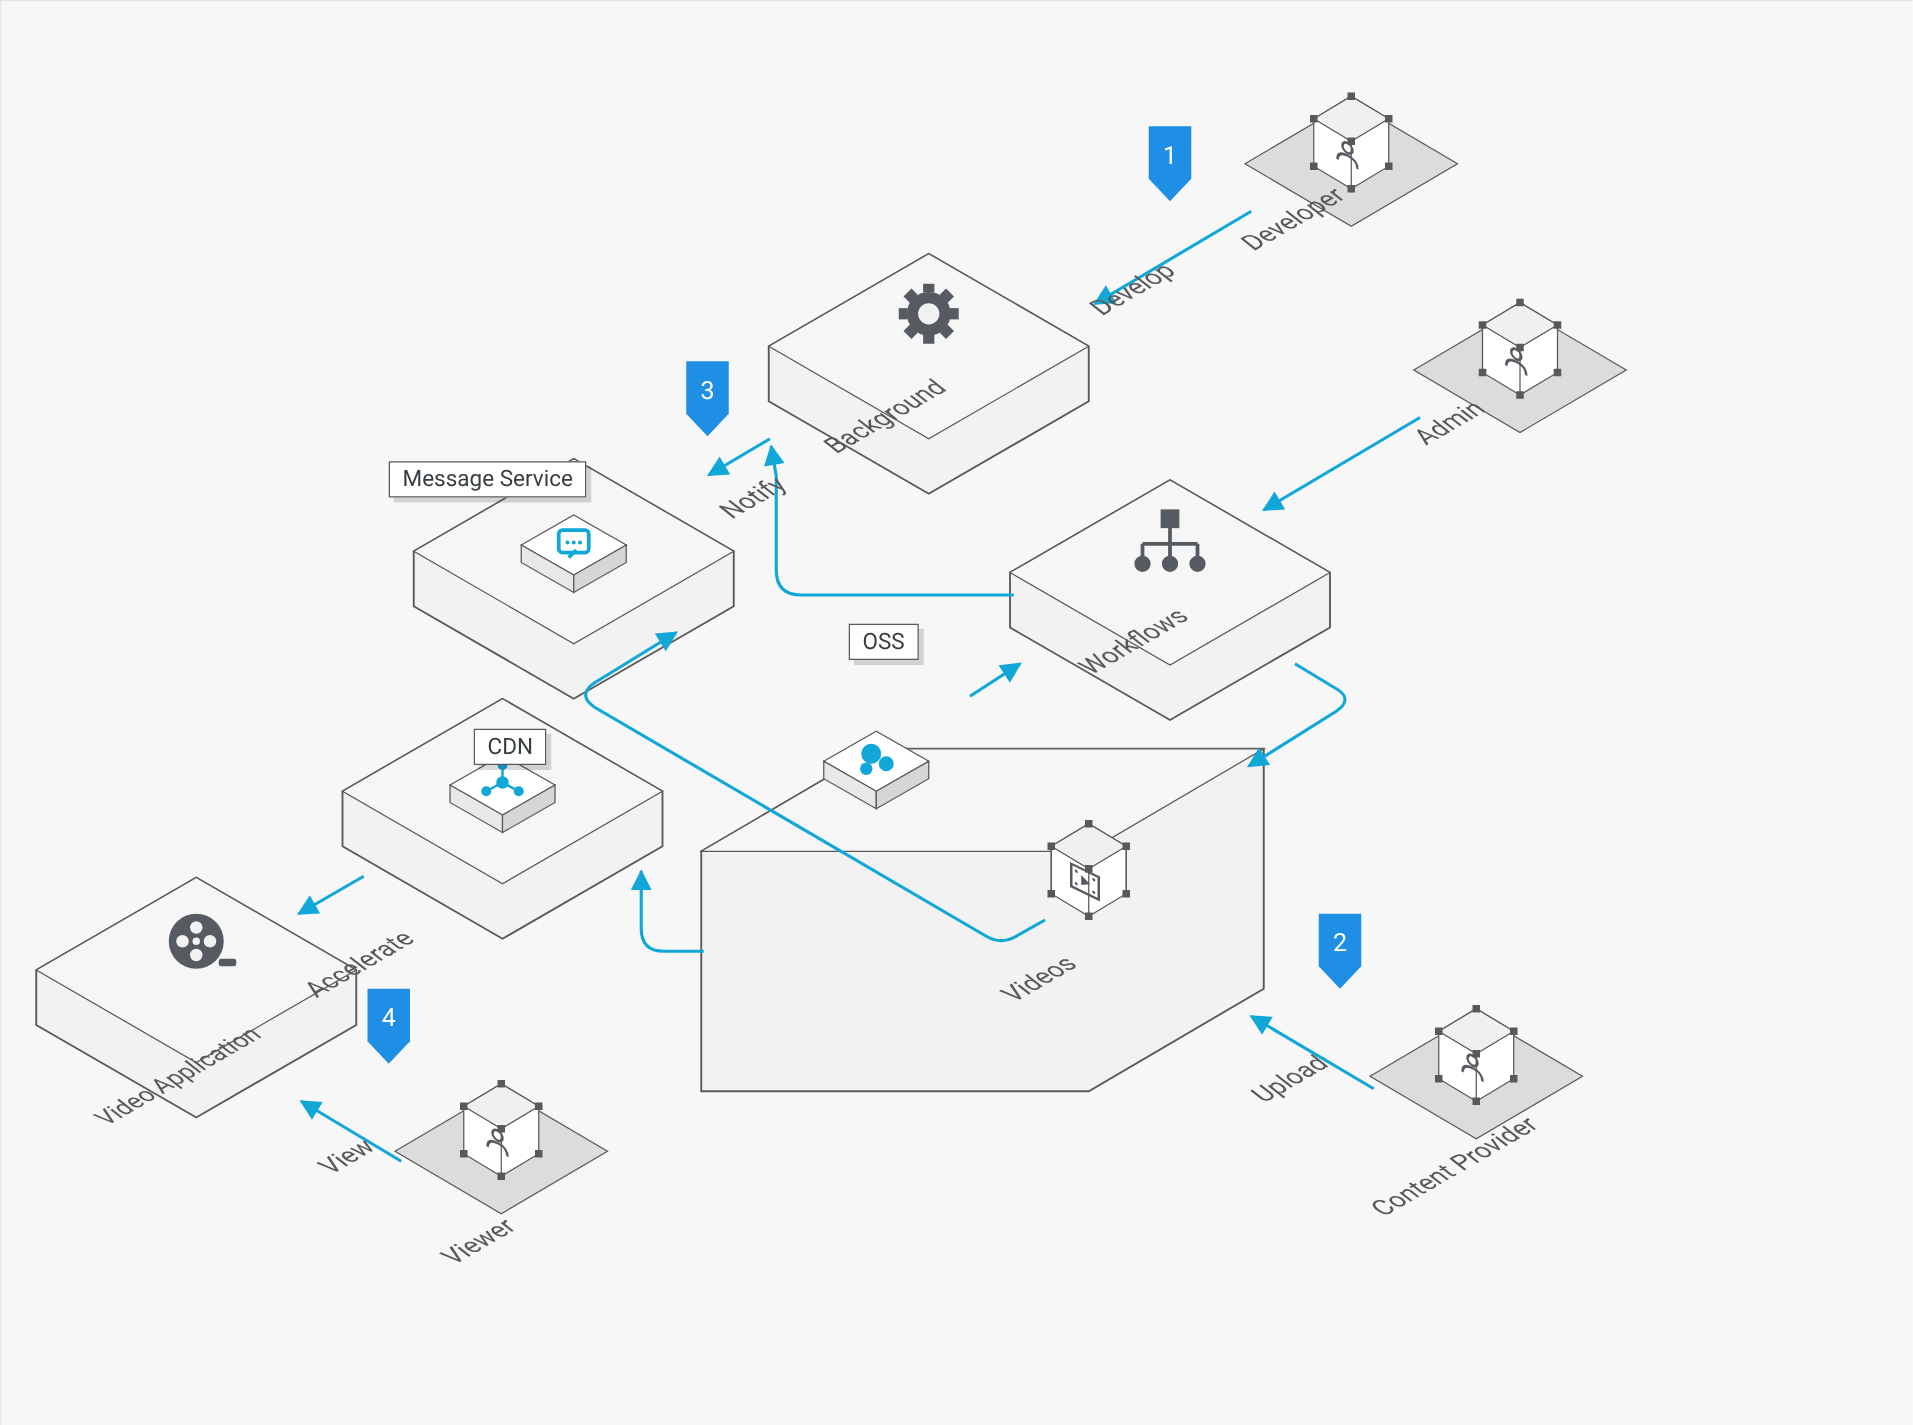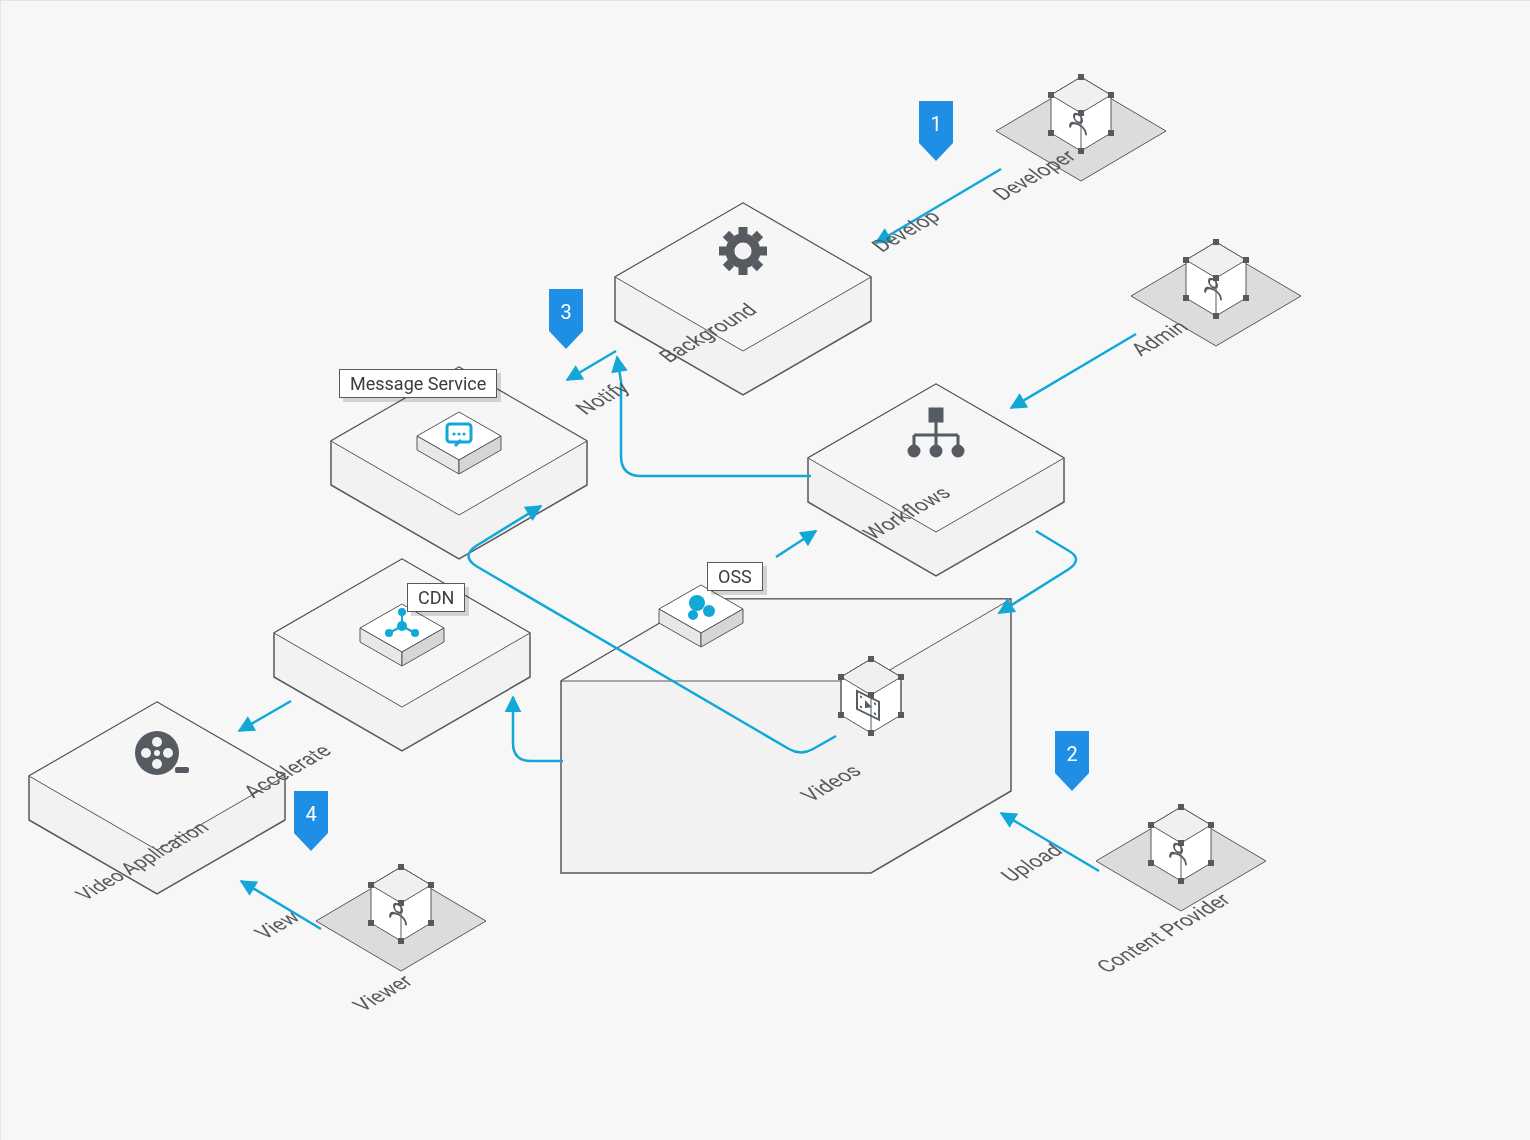--- a/index.html
+++ b/index.html
@@ -26,21 +26,20 @@
   }
   .box-label {
     position: absolute;
     background: #ffffff;
     border: 1px solid #595959;
     padding: 3px 10px;
     font-size: 18px;
     color: #373d41;
     box-shadow: 4px 4px 0 rgba(0,0,0,0.15);
     white-space: nowrap;
-    margin-left: 28px;
   }
   svg { display: block; }
 </style>
 </head>
 <body>
 
 <div class="stage">
 
 <svg width="1530" height="1140" viewBox="0 0 1530 1140">
   <defs>
@@ -280,15 +279,15 @@
     </span>
 
 <span class="iso-label" style="left:870px; top:218px;">Develop</span>
 <span class="iso-label" style="left:575px; top:385px;">Notify</span>
 <span class="iso-label" style="left:240px; top:758px;">Accelerate</span>
 <span class="iso-label" style="left:255px; top:912px;">View</span>
 <span class="iso-label" style="left:1000px; top:850px;">Upload</span>
 
 <span class="box-label" style="left:310px; top:368px;">Message Service</span>
 <span class="box-label" style="left:378px; top:582px;">CDN</span>
-<span class="box-label" style="left:678px; top:561px;text-align:right;">OSS</span>
+<span class="box-label" style="left:678px; top:498px;text-align:right;">OSS</span>
 
 </div>
 
 </body></html>

